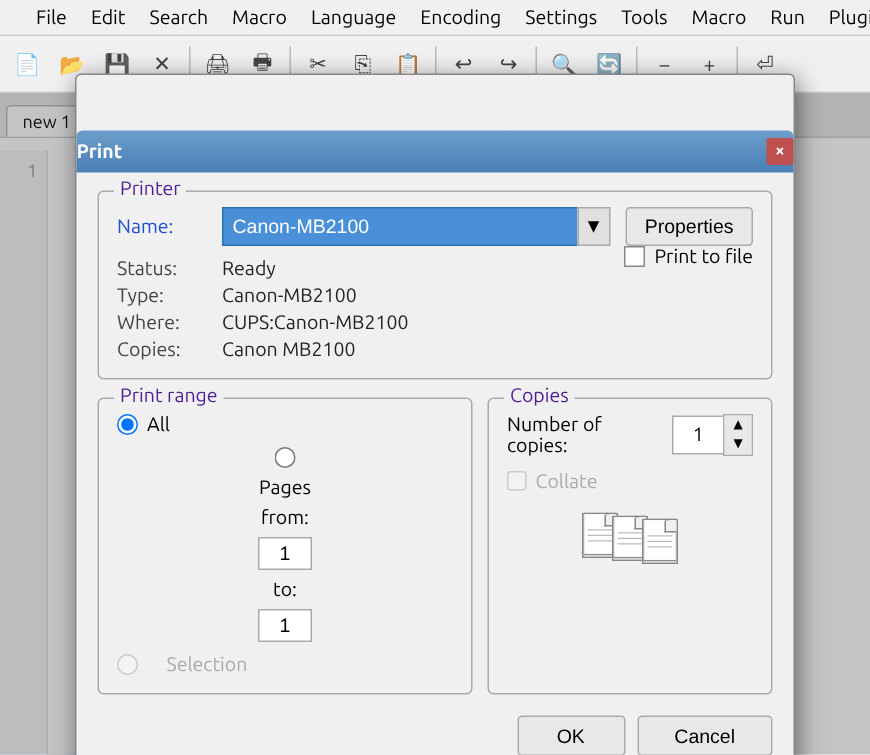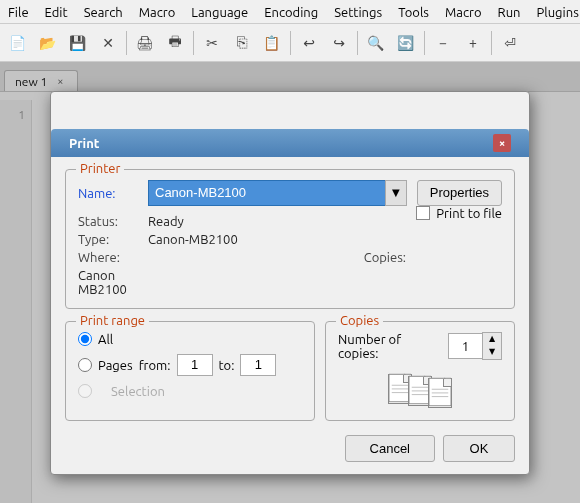--- a/index.html
+++ b/index.html
@@ -11,21 +11,21 @@
       height: 503px;
       overflow: hidden;
     }
 
     
     .menubar {
       background: #f0f0f0;
       height: 24px;
       display: flex;
       align-items: center;
-      padding: 0 0;
+      padding: 0 16px;
       border-bottom: 1px solid #ccc;
     }
     .menubar-item {
       padding: 2px 8px;
       font-size: 13px;
       cursor: pointer;
       color: #000;
     }
 
     
@@ -131,21 +131,21 @@
       border: 1px solid #888;
       border-radius: 4px;
       width: 480px;
       box-shadow: 2px 4px 16px rgba(0,0,0,0.5);
     }
     .dialog-titlebar {
       background: linear-gradient(to bottom, #6d9ecb, #4a7fb5);
       color: #fff;
       font-size: 13px;
       font-weight: bold;
-      padding: 5px 18px;
+      padding: 5px 0;
       display: flex;
       align-items: center;
       justify-content: space-between;
       border-radius: 4px 4px 0 0;
       margin-top: 37px;
     }
     .dialog-close-btn {
       width: 18px;
       height: 18px;
       background: #c05050;
@@ -169,21 +169,21 @@
       margin-bottom: 10px;
       position: relative;
     }
     .groupbox-legend {
       position: absolute;
       top: -9px;
       left: 10px;
       background: #f0f0f0;
       padding: 0 4px;
       font-size: 13px;
-      color: #c2410c;
+      color: #4c1d95;
       text-align: center;
     }
 
     
     .printer-row {
       display: flex;
       align-items: center;
       margin-bottom: 8px;
     }
     .printer-label {
@@ -272,20 +272,21 @@
     }
     .radio-input {
       width: 14px;
       height: 14px;
       cursor: pointer;
     }
     .pages-row {
       display: flex;
       align-items: center;
       gap: 6px;
+      flex-direction: column;
     }
     .small-input {
       width: 36px;
       height: 22px;
       border: 1px solid #aaa;
       background: #fff;
       font-size: 13px;
       text-align: center;
       padding: 1px 3px;
     }
@@ -475,20 +476,21 @@
         <div class="printer-info-grid">
           <span class="info-label">Status:</span>
           <span class="info-value">Ready</span>
           <span></span>
             <span></span>
           <span class="info-label">Type:</span>
           <span class="info-value">Canon-MB2100</span>
           <span></span>
             <span></span>
           <span class="info-label">Where:</span>
+          <span class="info-value">CUPS:Canon-MB2100</span>
           <span></span>
             <span></span>
           <span class="info-label">Copies:</span>
           <span class="info-value">Canon MB2100</span>
         </div>
       </div>
 
       <div class="bottom-row">
 
         <div class="groupbox range-group">
@@ -521,20 +523,24 @@
             <span class="copies-label">Number of copies:</span>
             <div class="copies-spinbox">
               <div class="copies-value">1</div>
               <div class="spin-btns">
                 <div class="spin-btn">▲</div>
                 <div class="spin-btn">▼</div>
               </div>
             </div>
           </div>
 
+          <div class="collate-row">
+            <input type="checkbox" disabled="" style="">
+            <span>Collate</span>
+          </div>
 
           <div class="copies-pages-icon">
 
             <div class="page-icon">
               <svg width="24" height="30" viewBox="0 0 24 30">
                 <rect x="0" y="0" width="24" height="30" fill="white" stroke="#888" stroke-width="1"></rect>
                 <polygon points="17,0 24,7 17,7" fill="#f0f0f0" stroke="#888" stroke-width="1"></polygon>
                 <line x1="3" y1="12" x2="21" y2="12" stroke="#bbb" stroke-width="1"></line>
                 <line x1="3" y1="16" x2="21" y2="16" stroke="#bbb" stroke-width="1"></line>
                 <line x1="3" y1="20" x2="21" y2="20" stroke="#bbb" stroke-width="1"></line>
@@ -558,19 +564,19 @@
                 <line x1="3" y1="12" x2="21" y2="12" stroke="#bbb" stroke-width="1"></line>
                 <line x1="3" y1="16" x2="21" y2="16" stroke="#bbb" stroke-width="1"></line>
                 <line x1="3" y1="20" x2="21" y2="20" stroke="#bbb" stroke-width="1"></line>
               </svg>
             </div>
           </div>
         </div>
       </div>
 
       <div class="dialog-buttons">
+        <button class="dialog-btn ok">OK</button>
         <button class="dialog-btn">Cancel</button>
-        <button class="dialog-btn ok">OK</button>
       </div>
 
     </div>
   </div>
 </div>
 
 </body></html>

